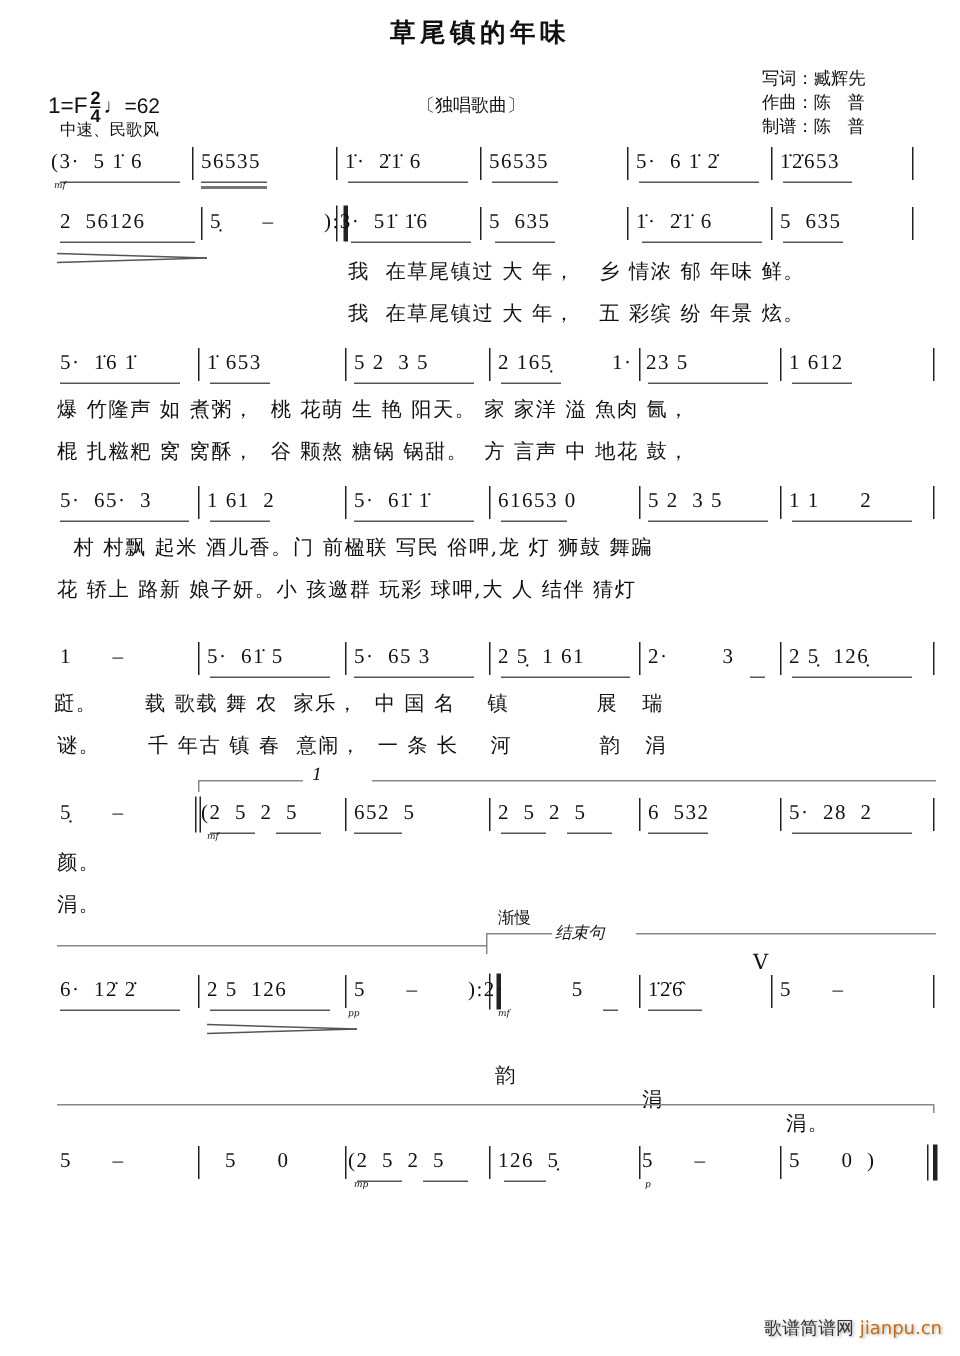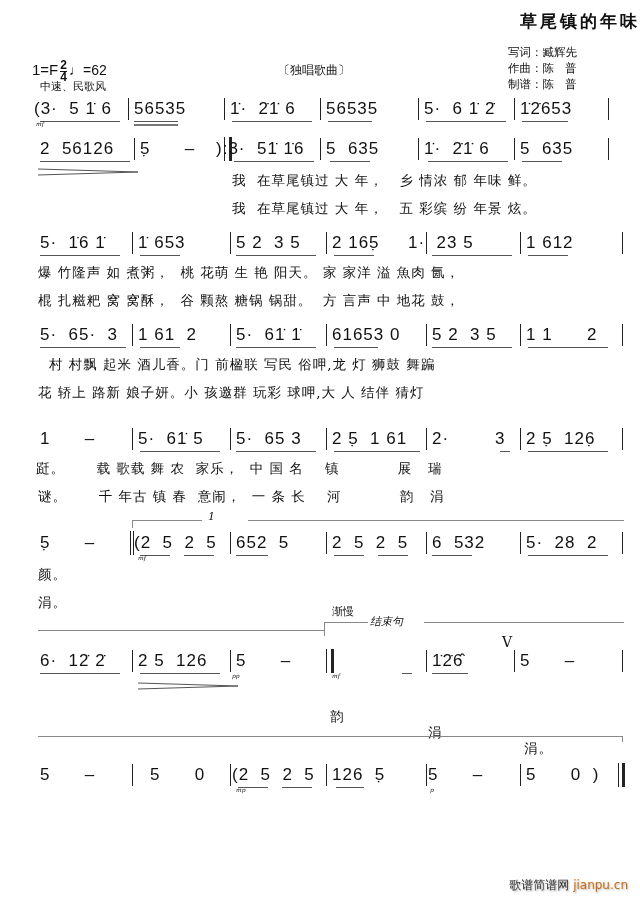--- a/index.html
+++ b/index.html
@@ -1,28 +1,28 @@
 <!DOCTYPE html>
 <html><head>
 <meta charset="utf-8">
 <style>
   html, body { margin: 0; padding: 0; background: #ffffff; }
   body { width: 640px; height: 904px; position: relative; overflow: hidden; font-family: "DejaVu Sans", sans-serif; color: #111; }
   .abs { position: absolute; }
-  .title { top: 10px; left: 0; width: 640px; text-align: right; font-family: "DejaVu Serif", serif; font-size: 17px; letter-spacing: 3px; font-weight: bold; }
+  .title { top: 10px; left: 0; width: 640px; text-align: center; font-family: "DejaVu Serif", serif; font-size: 17px; letter-spacing: 3px; font-weight: bold; }
   .key { top: 60px; left: 32px; font-size: 15px; font-family: "Liberation Sans", sans-serif; }
   .frac { display: inline-block; vertical-align: middle; text-align: center; line-height: 11px; font-size: 12px; font-weight: bold; margin: 0 2px; }
   .frac .bar { border-top: 1px solid #111; }
   .tempo-style { top: 79px; left: 40px; font-size: 11px; font-family: "DejaVu Serif", serif; }
   .genre { top: 62px; left: 278px; font-size: 12px; font-family: "DejaVu Serif", serif; }
   .credits { top: 44px; left: 508px; font-size: 11.5px; font-family: "DejaVu Serif", serif; line-height: 16px; }
   .credits div { white-space: pre; }
 
   .row { position: absolute; left: 0; width: 640px; height: 30px; }
-  .bar-cell { position: absolute; top: 0; height: 26px; font-family: Liberation Sans, sans-serif; font-size: 17px; line-height: 26px; white-space: pre; letter-spacing: 1px; }
+  .bar-cell { position: absolute; top: 0; height: 26px; font-family: Liberation Serif, serif; font-size: 14px; line-height: 26px; white-space: pre; letter-spacing: 1px; }
   .barline { position: absolute; width: 1px; background: #222; height: 22px; }
   .dbl { position: absolute; width: 4px; height: 24px; border-left: 1px solid #222; border-right: 3px solid #222; }
   .ul1 { position: absolute; height: 0; border-top: 1px solid #555; }
   .ul2 { position: absolute; height: 0; border-top: 2px double #777; }
   .lyric { position: absolute; left: 0; width: 640px; font-family: "DejaVu Serif", serif; font-size: 13.5px; white-space: pre; letter-spacing: 1px; }
   .hline { position: absolute; height: 0; border-top: 1px solid #888; }
   .vline { position: absolute; width: 0; border-left: 1px solid #888; }
   .mark { position: absolute; font-family: "DejaVu Serif", serif; font-size: 11px; font-style: italic; }
   .tiny { position: absolute; font-size: 6px; font-style: italic; font-family: "DejaVu Serif", serif; }
   .watermark { position: absolute; right: 12px; bottom: 10px; font-size: 12px; color: #333; text-shadow: 1px 1px 2px #aaa; font-family: "DejaVu Sans", sans-serif; }
@@ -196,20 +196,21 @@
 <div class="hline" style="left:324px;top:622px;width:44px"></div>
 <span class="mark" style="left:370px;top:614px">结束句</span>
 <div class="hline" style="left:424px;top:622px;width:200px"></div>
 <div class="row" style="top:648px">
   <span class="bar-cell" style="left:40px">6·  12̇ 2̇</span>
   <div class="barline" style="left:132px;top:2px"></div>
   <span class="bar-cell" style="left:138px">2 5  126</span>
   <div class="barline" style="left:230px;top:2px"></div>
   <span class="bar-cell" style="left:236px">5      –</span>
   <div class="dbl" style="left:326px;top:1px"></div>
+  <span class="bar-cell" style="left:312px">):2·          5</span>
   <div class="barline" style="left:426px;top:2px"></div>
   <span class="bar-cell" style="left:432px">1̇2̇6̂</span>
   <span class="mark" style="left:502px;top:-14px;font-style:normal;font-size:14px">V</span>
   <div class="barline" style="left:514px;top:2px"></div>
   <span class="bar-cell" style="left:520px">5      –</span>
   <div class="barline" style="left:622px;top:2px"></div>
   <div class="ul1" style="left:40px;top:25px;width:80px"></div>
   <div class="ul1" style="left:140px;top:25px;width:80px"></div>
   <div class="ul1" style="left:402px;top:25px;width:10px"></div>
   <div class="ul1" style="left:432px;top:25px;width:36px"></div>

